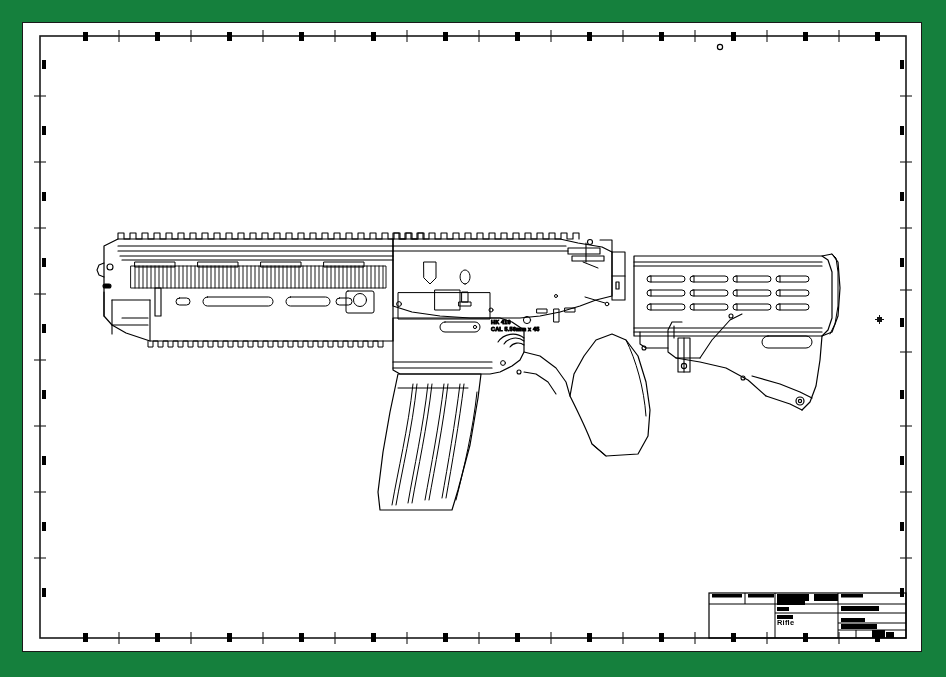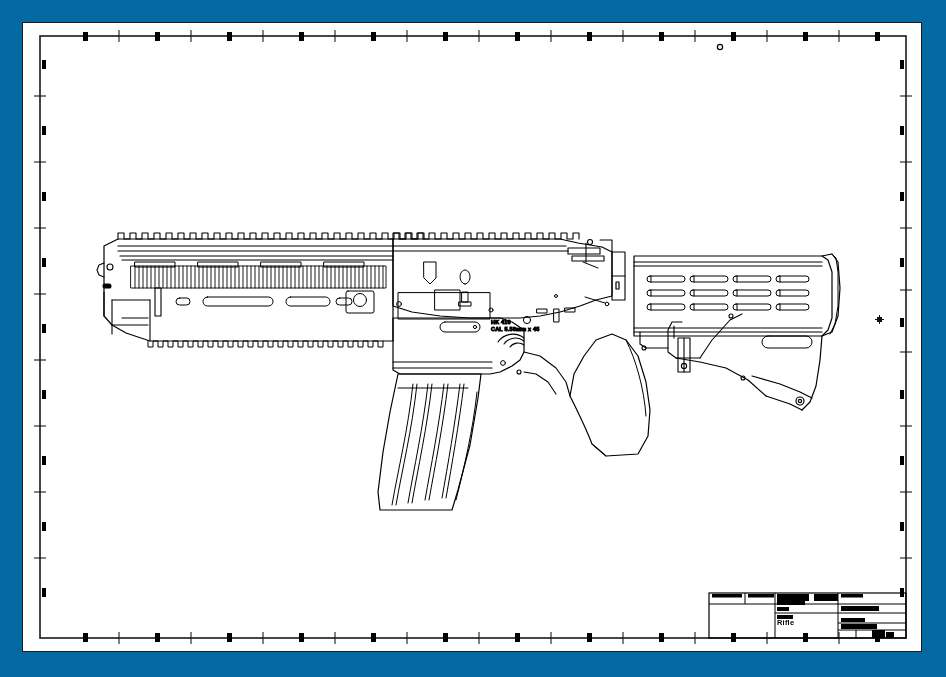--- a/index.html
+++ b/index.html
@@ -5,21 +5,21 @@
   html, body {
     margin: 0;
     padding: 0;
     background: #a0a0a0;
     font-family: "Liberation Sans", sans-serif;
   }
   #app {
     position: relative;
     width: 946px;
     height: 677px;
-    background: #0369a1;
+    background: #15803d;
     overflow: hidden;
   }
   
   #sheet {
     position: absolute;
     left: 22px;
     top: 22px;
     width: 900px;
     height: 630px;
     background: #ffffff;

